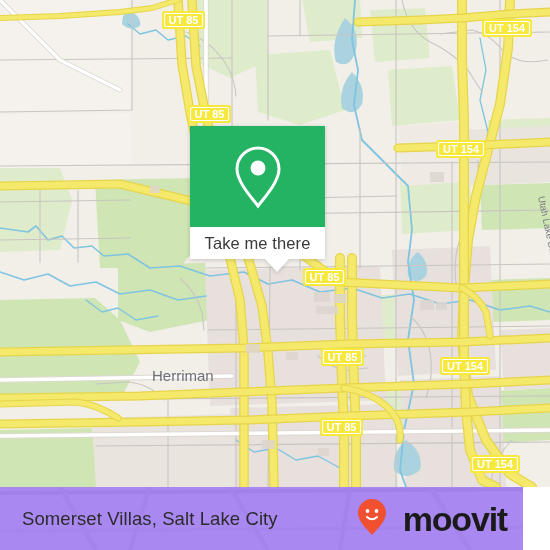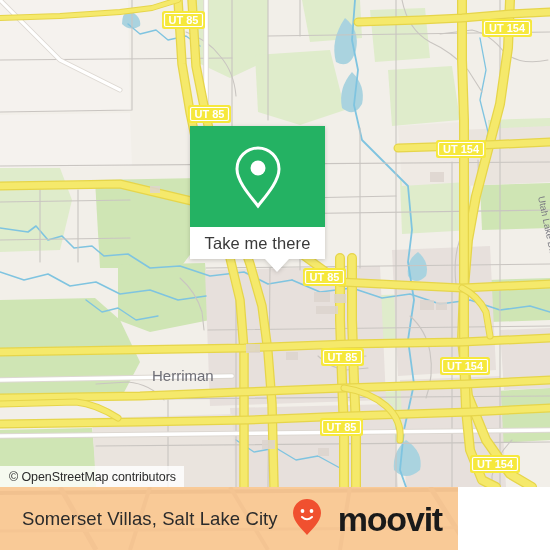--- a/index.html
+++ b/index.html
@@ -71,22 +71,22 @@
     width:0; height:0;
     border-left:12px solid transparent;
     border-right:12px solid transparent;
     border-top:13px solid #ffffff;
   }
 
   
   #footer {
     position:absolute;
     left:0; top:487px;
-    width:458px; height:63px;
-    background:#fdba74;
+    width:523px; height:63px;
+    background:#8b5cf6;
     overflow:hidden;
   }
   #footer-mapfade {
     position:absolute; left:0; top:0;
     width:550px; height:63px;
     opacity:0.30;
   }
   #footer-inner {
     position:relative;
     width:100%; height:100%;
@@ -345,21 +345,20 @@
             <text x="341.5" y="431.2" text-anchor="middle" font-family="Liberation Sans, sans-serif" font-size="11" font-weight="bold" fill="#ffffff">UT 85</text>
           </g>
           <g>
             <rect x="470" y="455" width="50" height="18" rx="2.5" fill="#f6e83c"></rect>
             <rect x="472.5" y="457.5" width="45" height="13" rx="1.5" fill="none" stroke="#ffffff" stroke-width="1.2"></rect>
             <text x="495" y="468.2" text-anchor="middle" font-family="Liberation Sans, sans-serif" font-size="11" font-weight="bold" fill="#ffffff">UT 154</text>
           </g>
         </g>
     </svg>
 
-    <div id="attribution">© OpenStreetMap contributors</div>
   </div>
 
   <div id="popup">
     <div id="popup-head">
       <span>
         <svg width="52" height="66" viewBox="0 0 52 66" xmlns="http://www.w3.org/2000/svg">
           <path d="M26 4 C14.4 4 5 13.4 5 25 C5 38 20 54 26 62 C32 54 47 38 47 25 C47 13.4 37.6 4 26 4 Z" fill="none" stroke="#ffffff" stroke-width="3"></path>
           <circle cx="26" cy="24" r="7.5" fill="#ffffff"></circle>
         </svg>
       </span>

